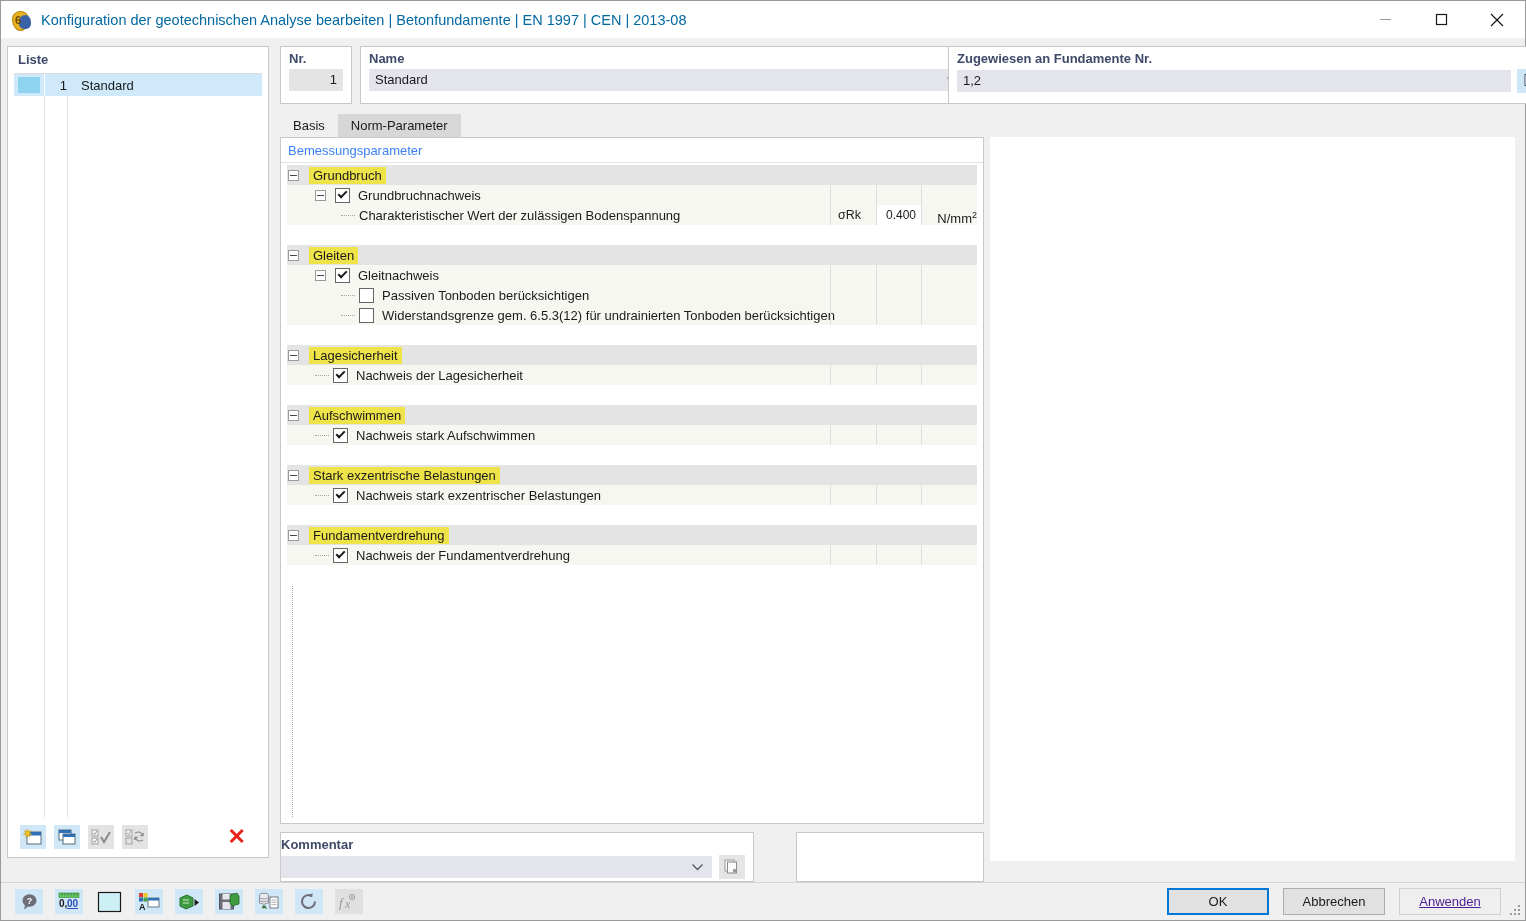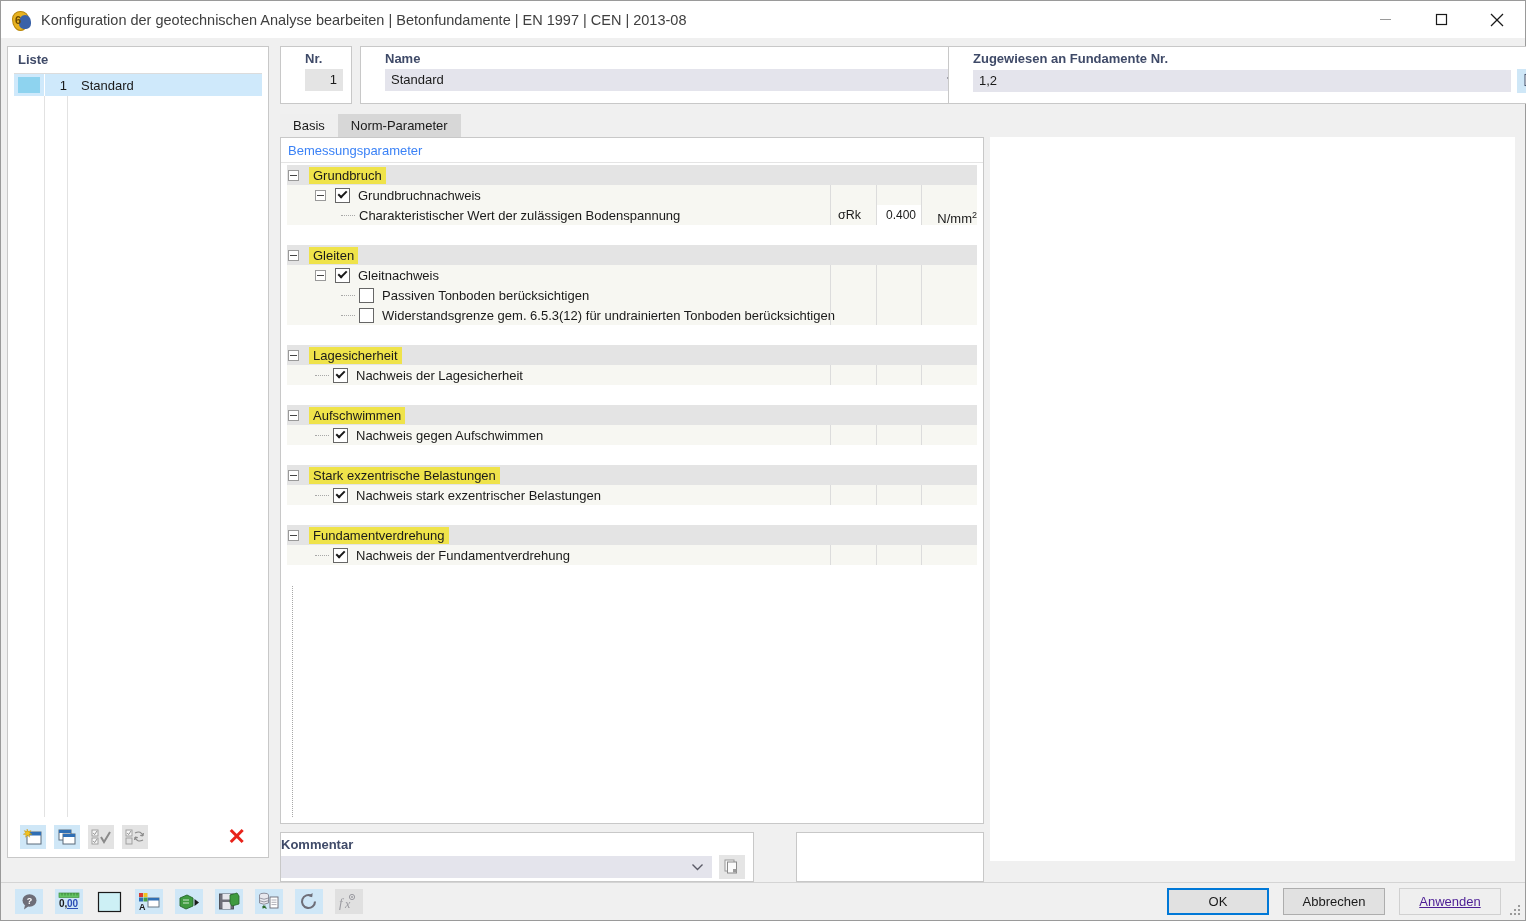--- a/index.html
+++ b/index.html
@@ -61,21 +61,21 @@
   .title-icon .tsix {
     position: absolute;
     left: 4px; top: 3px;
     font-size: 11px;
     font-weight: bold;
     color: #6b4a00;
     line-height: 16px;
   }
   .title-text {
     font-size: 14.5px;
-    color: #404040;
+    color: #0369a1;
     white-space: nowrap;
   }
   .win-controls {
     position: absolute;
     right: 0; top: 0;
     display: flex;
     height: 37px;
   }
   .win-btn {
     width: 56px;
@@ -187,21 +187,21 @@
     left: 272px; top: 0;
     width: 1250px;
     height: 844px;
   }
 
   .fld-box {
     position: absolute;
     background: #ffffff;
     border: 1px solid #c8c8c8;
     box-sizing: border-box;
-    padding: 4px 8px 0 24px;
+    padding: 4px 8px 0 8px;
   }
   .fld-label {
     font-size: 13px;
     font-weight: bold;
     color: #3f4a68;
     margin-bottom: 3px;
   }
   .txtbox {
     background: #e4e4ec;
     border: none;
@@ -702,21 +702,21 @@
               </div>
               <div class="row blank"></div>
               <div class="grp">
                 <span class="grp-pm"></span>
                 <span class="grp-name">Aufschwimmen</span>
               </div>
               <div class="row">
                 <div class="row-lead ind1">
                   <span class="dot-lead"></span>
                   <span class="cbx on"></span>
-                  <span class="row-text">Nachweis gegen Aufschwimmen</span>
+                  <span class="row-text">Nachweis stark Aufschwimmen</span>
                 </div>
                 <div class="col-sym"></div>
                 <div class="col-val"></div>
                 <div class="col-unit"></div>
               </div>
               <div class="row blank"></div>
               <div class="grp">
                 <span class="grp-pm"></span>
                 <span class="grp-name">Stark exzentrische Belastungen</span>
               </div>

